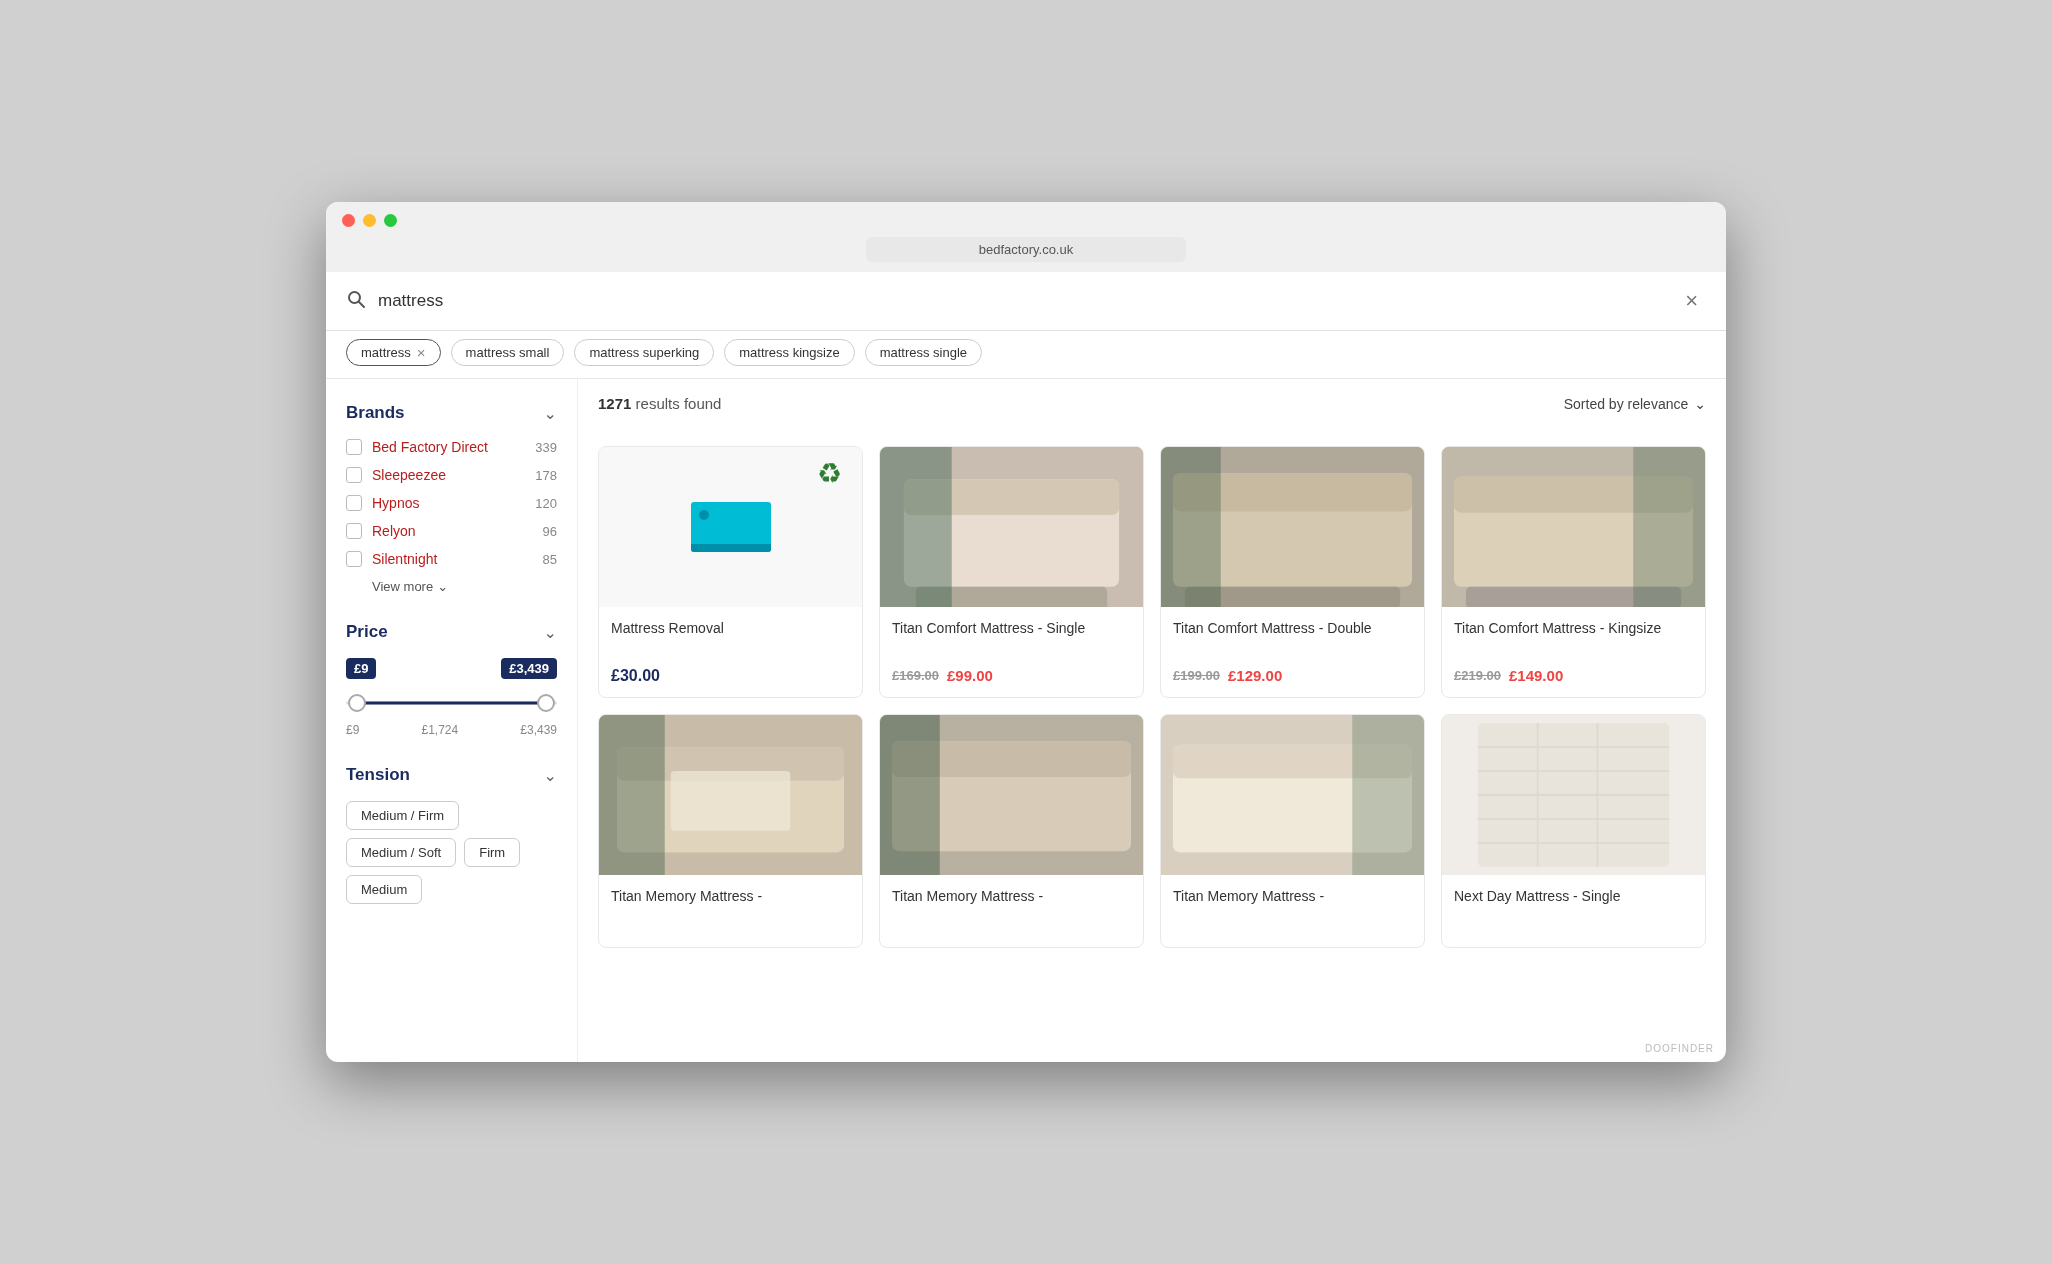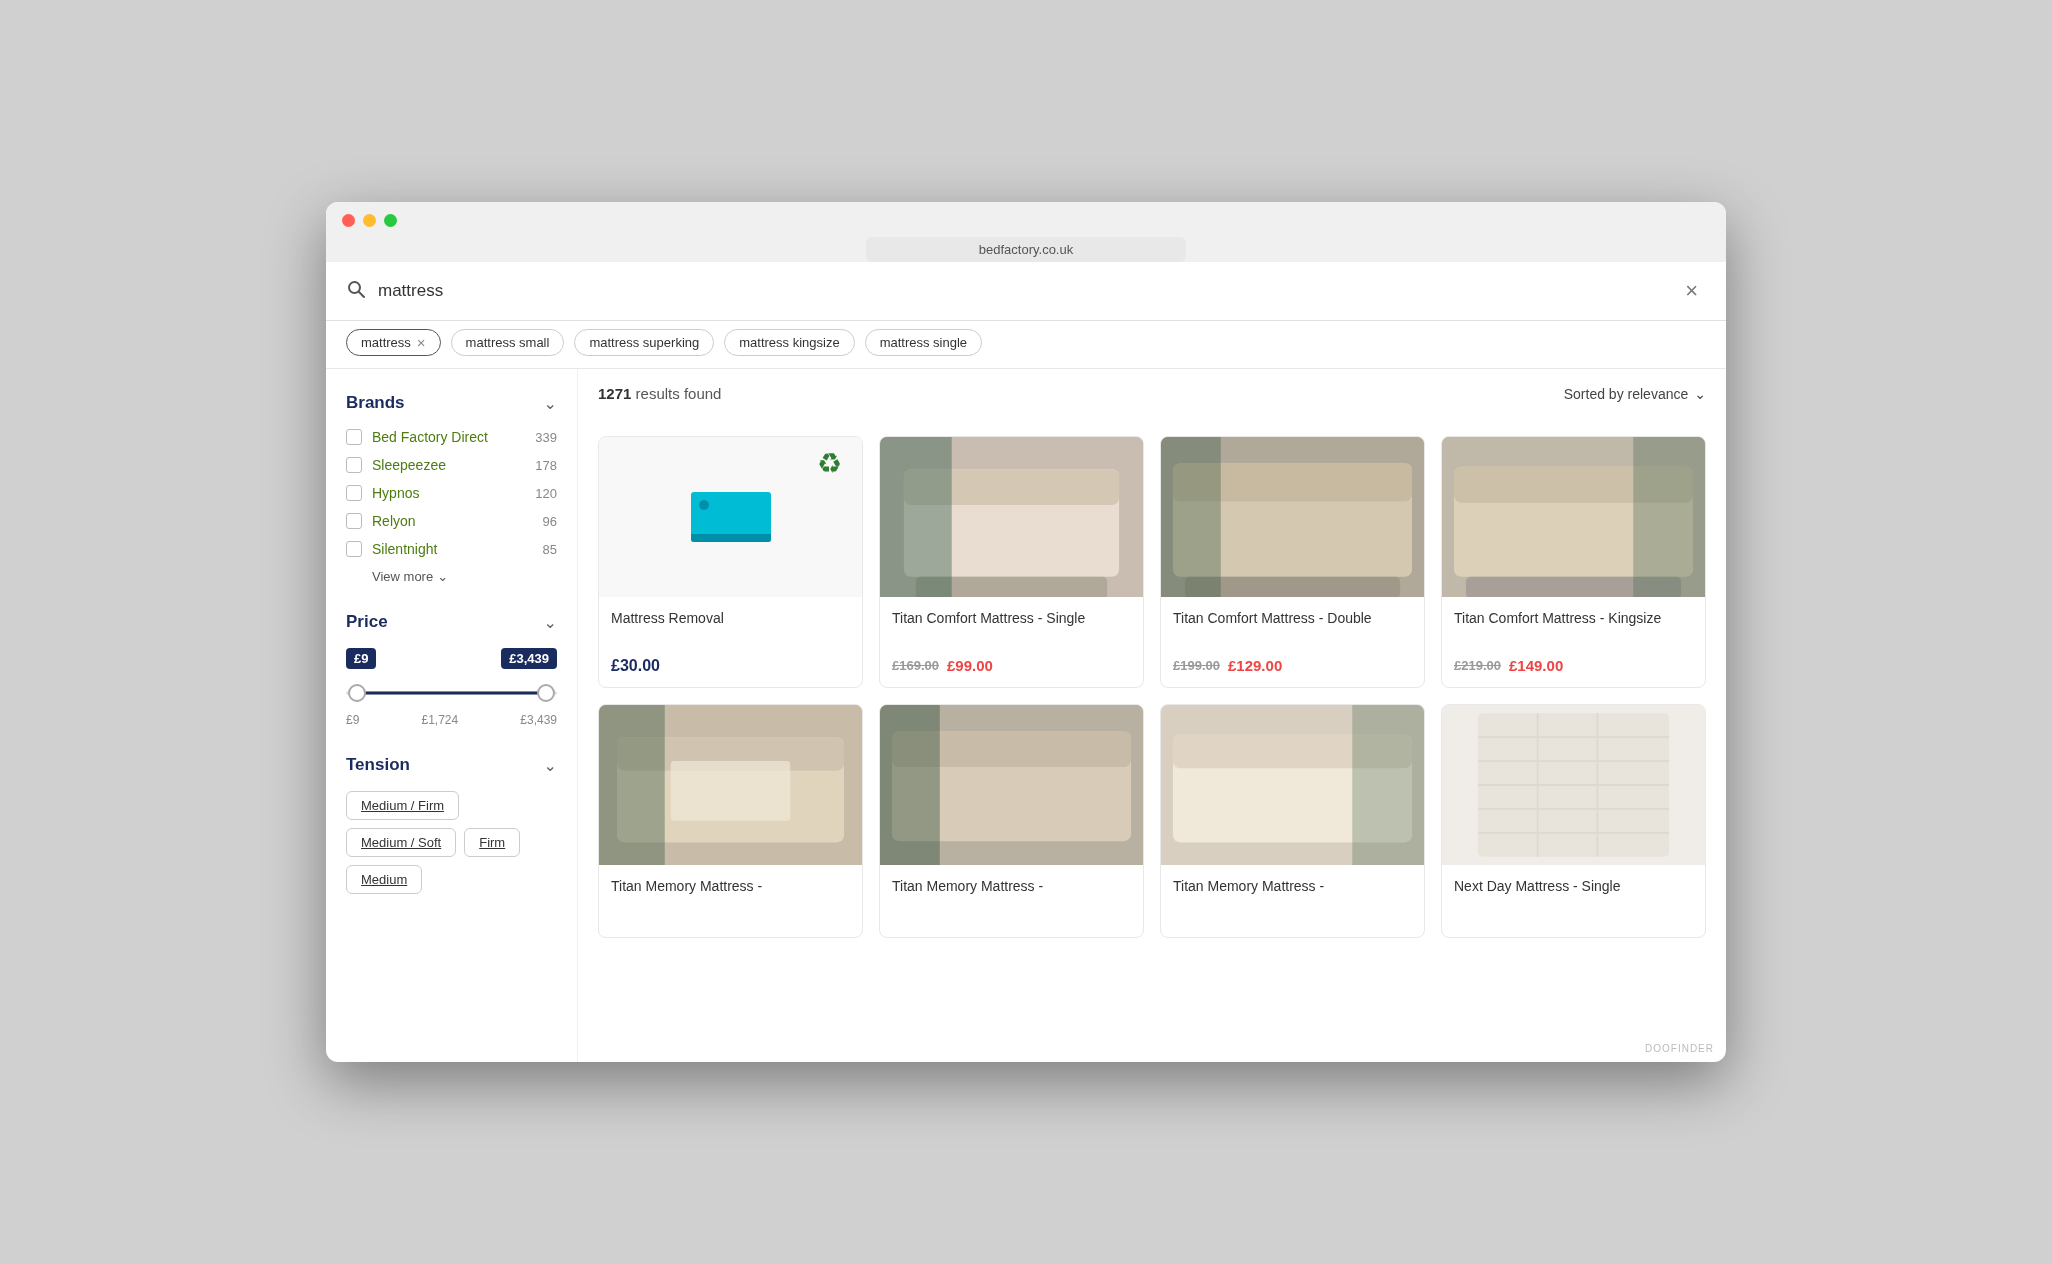--- a/index.html
+++ b/index.html
@@ -38,20 +38,21 @@
       border-radius: 50%;
     }
     .tl.red { background: #ff5f57; }
     .tl.yellow { background: #febc2e; }
     .tl.green { background: #28c840; }
     .address-bar {
       display: flex;
       align-items: flex-start;
       justify-content: center;
       margin-bottom: 0;
+      padding-bottom: 10px;
     }
     .address-input {
       background: #e8e8e8;
       border: none;
       border-radius: 6px;
       padding: 5px 16px;
       font-size: 13px;
       color: #555;
       width: 320px;
       text-align: center;
@@ -158,21 +159,21 @@
       width: 16px;
       height: 16px;
       border: 1.5px solid #bbb;
       border-radius: 3px;
       cursor: pointer;
       flex-shrink: 0;
     }
     .brand-name {
       flex: 1;
       font-size: 14px;
-      color: #4d7c0f;
+      color: #b91c1c;
     }
     .brand-count {
       font-size: 13px;
       color: #888;
     }
     .view-more {
       font-size: 13px;
       color: #555;
       cursor: pointer;
       display: flex;
@@ -249,21 +250,20 @@
       margin-top: 4px;
     }
     .tension-tag {
       border: 1.5px solid #ccc;
       border-radius: 6px;
       padding: 6px 14px;
       font-size: 13px;
       color: #333;
       cursor: pointer;
       background: #fff;
-      text-decoration: underline;
     }
     
     .product-area {
       flex: 1;
       overflow-y: auto;
       padding: 16px 20px;
       position: relative;
     }
     .results-header {
       display: flex;

